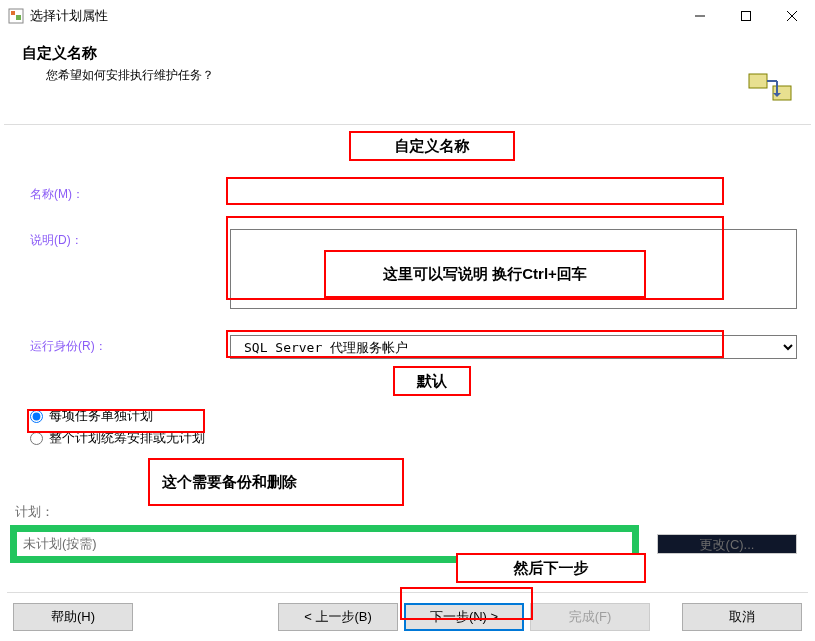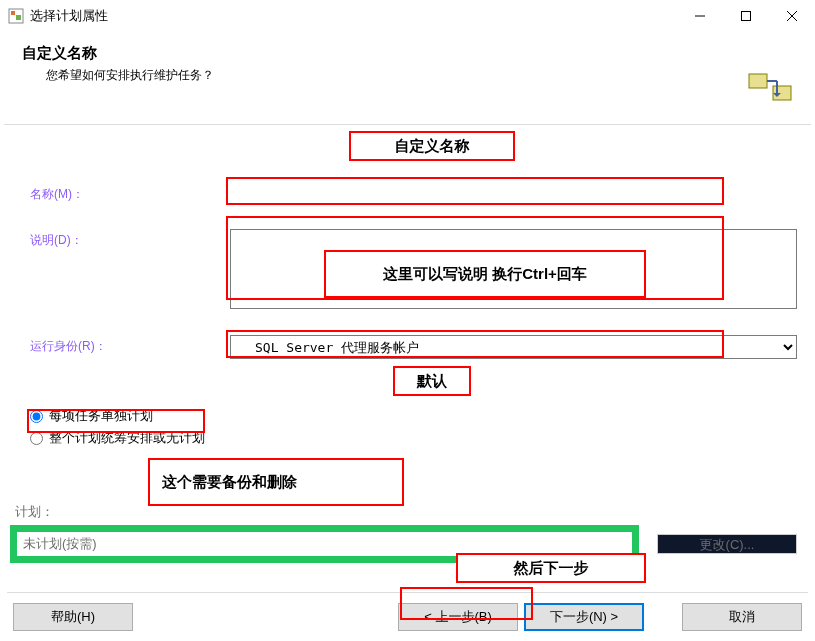--- a/index.html
+++ b/index.html
@@ -105,21 +105,21 @@
       padding: 2px 5px;
       font-size: 13px;
       font-family: inherit;
       outline: none;
       resize: none;
     }
     .select-input {
       flex: 1;
       height: 24px;
       border: 1px solid #7a7a7a;
-      padding: 1px 20px;
+      padding: 1px 9px;
       font-size: 13px;
       background: #fff;
       font-family: "Consolas","SimSun",monospace;
     }
     .radio-section {
       margin: 48px 0 16px 0;
     }
     .radio-row {
       display: flex;
       align-items: center;
@@ -315,20 +315,21 @@
 
 </div>
 
 <div class="button-bar">
   <button class="wiz-btn">帮助(H)</button>
   <div class="btn-spacer"></div>
   <button class="wiz-btn">&lt; 上一步(B)</button>
   <div class="btn-gap"></div>
   <button class="wiz-btn primary">下一步(N) &gt;</button>
   <div class="btn-gap"></div>
+  <button class="wiz-btn disabled" disabled="">完成(F)</button>
   <div class="btn-gap-big"></div>
   <button class="wiz-btn">取消</button>
 </div>
 
 <div class="annot-label" style="left:349px;top:131px;width:166px;height:30px;">自定义名称</div>
 <div class="annot-empty" style="left:226px;top:177px;width:498px;height:28px;"></div>
 <div class="annot-empty" style="left:226px;top:216px;width:498px;height:84px;"></div>
 <div class="annot-label" style="left:324px;top:250px;width:322px;height:48px;">这里可以写说明 换行Ctrl+回车</div>
 <div class="annot-empty" style="left:226px;top:330px;width:498px;height:28px;"></div>
 <div class="annot-label" style="left:393px;top:366px;width:78px;height:30px;">默认</div>

